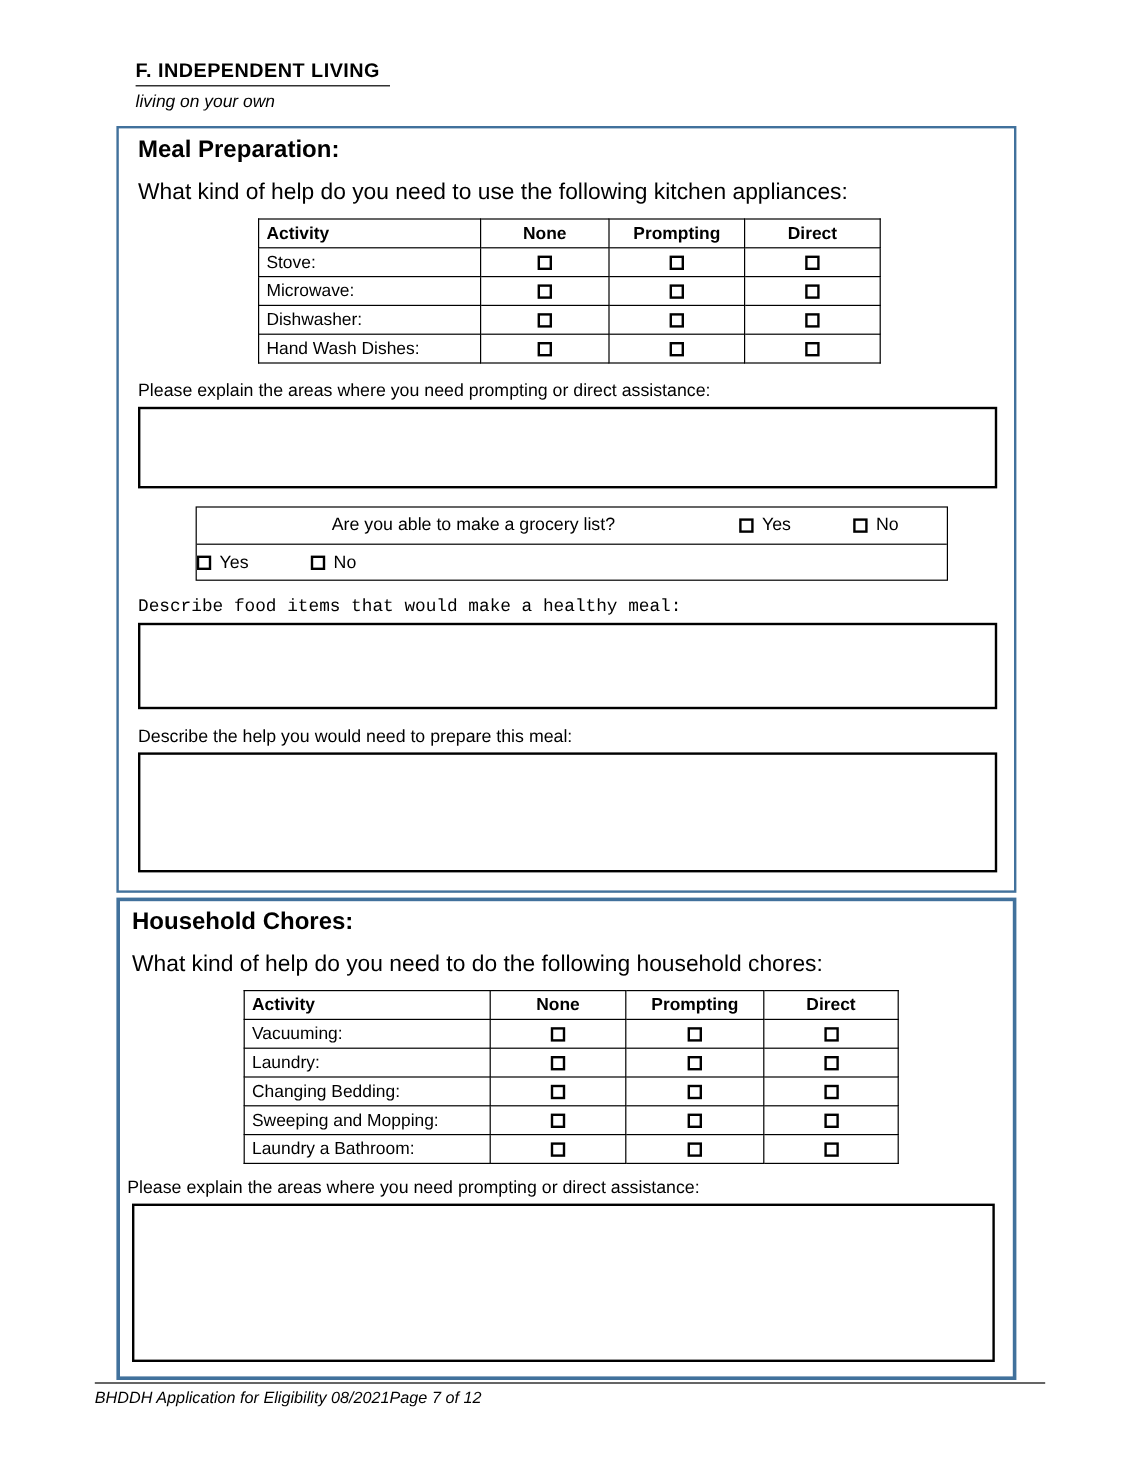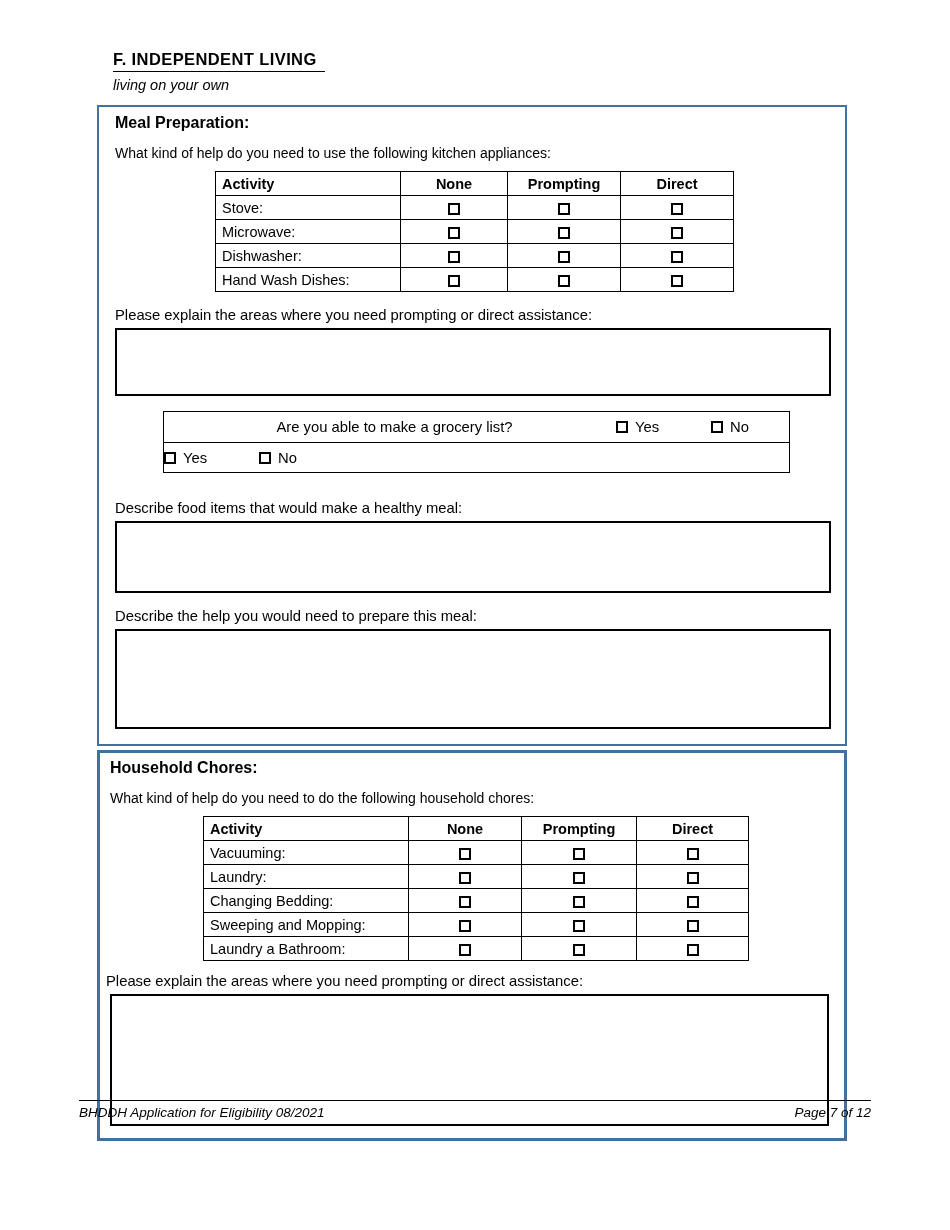--- a/index.html
+++ b/index.html
@@ -31,22 +31,22 @@
     border: 2px solid #41719c;
     padding: 7px 16px 15px 16px;
     min-height: 623px;
   }
   .box-chores {
     margin-top: 4px;
     border: 3px solid #41719c;
     padding: 6px 3px 12px 10px;
     min-height: 386px;
   }
-  .section-heading { font-weight: bold; font-size: 16px; }
-  .section-intro { font-size: 14px; margin-top: 13px; }
+  .section-heading { font-weight: bold; font-size: 20px; }
+  .section-intro { font-size: 19px; margin-top: 13px; }
 
   
   table.activity-table {
     border-collapse: collapse; font-size: 14.5px;
     margin-top: 10px;
   }
   .box-meal table.activity-table { margin-left: 100px; }
   .box-chores table.activity-table { margin-left: 93px; }
   table.activity-table th, table.activity-table td {
     border: 1.5px solid #000; height: 24px; vertical-align: middle;
@@ -84,29 +84,29 @@
     border: 1.5px solid #000;
     text-align: center;
   }
   .yn-row { display: flex; align-items: center; height: 30px; }
   .yn-row + .yn-row { border-top: 1.5px solid #000; }
   .yn-question { flex: 1; padding-left: 9px; font-size: 14.8px; }
   .yn-opt { display: flex; align-items: center; gap: 7px; font-size: 14.8px; }
   .yn-yes { width: 95px; }
   .yn-no  { width: 78px; }
 
-  .gap-lg { margin-top: 27px; }
+  .gap-lg { margin-top: 14px; font-family: Liberation Mono, monospace; }
   .chores-label { margin-top: 12px; margin-left: -4px; }
   .chores-intro { }
 
   
   .doc-footer {
-    position: absolute; left: 79px; top: 1100px; width: 792px;
+    position: absolute; left: 79px; top: 1152px; width: 792px;
     border-top: 1.5px solid #000;
-    display: flex; justify-content: space-between;
+    display: flex; justify-content: flex-start;
     padding-top: 4px;
     font-style: italic; font-size: 13.5px;
   }
 </style>
 </head>
 <body>
 
 <div class="page">
 
   <div class="doc-header">

